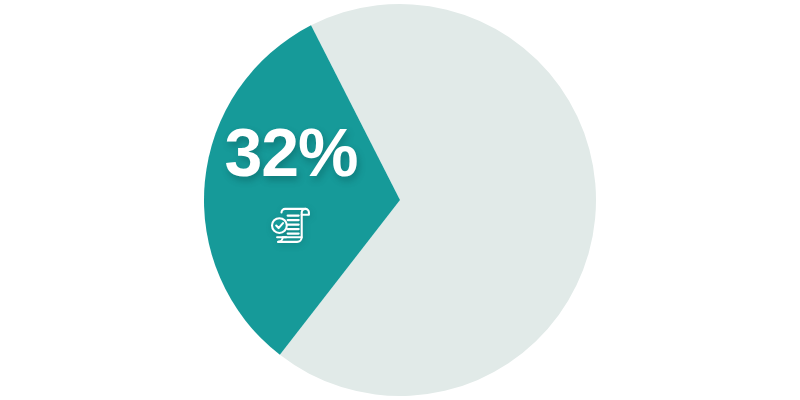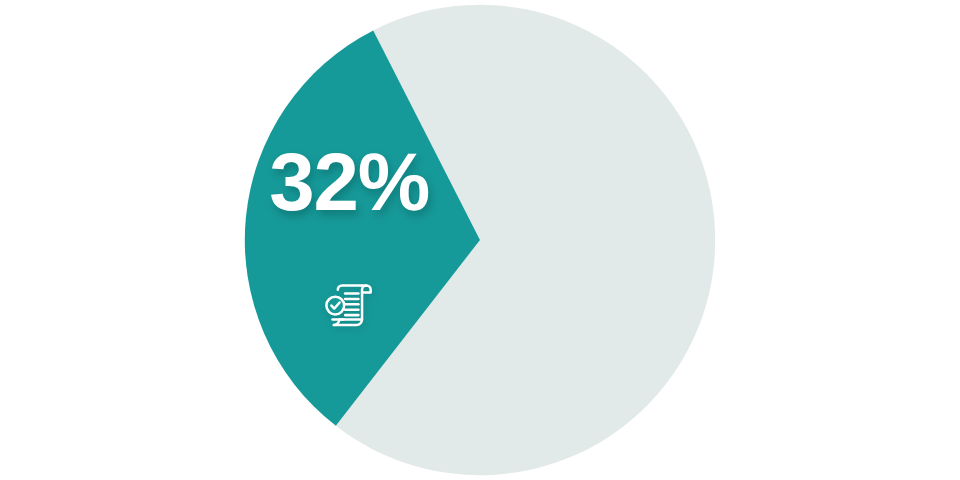--- a/index.html
+++ b/index.html
@@ -42,21 +42,21 @@
   
   #slice-callout {
     position: absolute;
     left: 196px;
     top: 118px;
     width: 190px;
     height: 165px;
     display: flex;
     flex-direction: column;
     align-items: center;
-    justify-content: space-between;
+    justify-content: flex-start;
     pointer-events: none;
   }
 
   #value-label {
     font-family: "Liberation Sans", sans-serif;
     font-size: 68px;
     line-height: 68px;
     font-weight: bold;
     color: #ffffff;
     letter-spacing: -1px;

